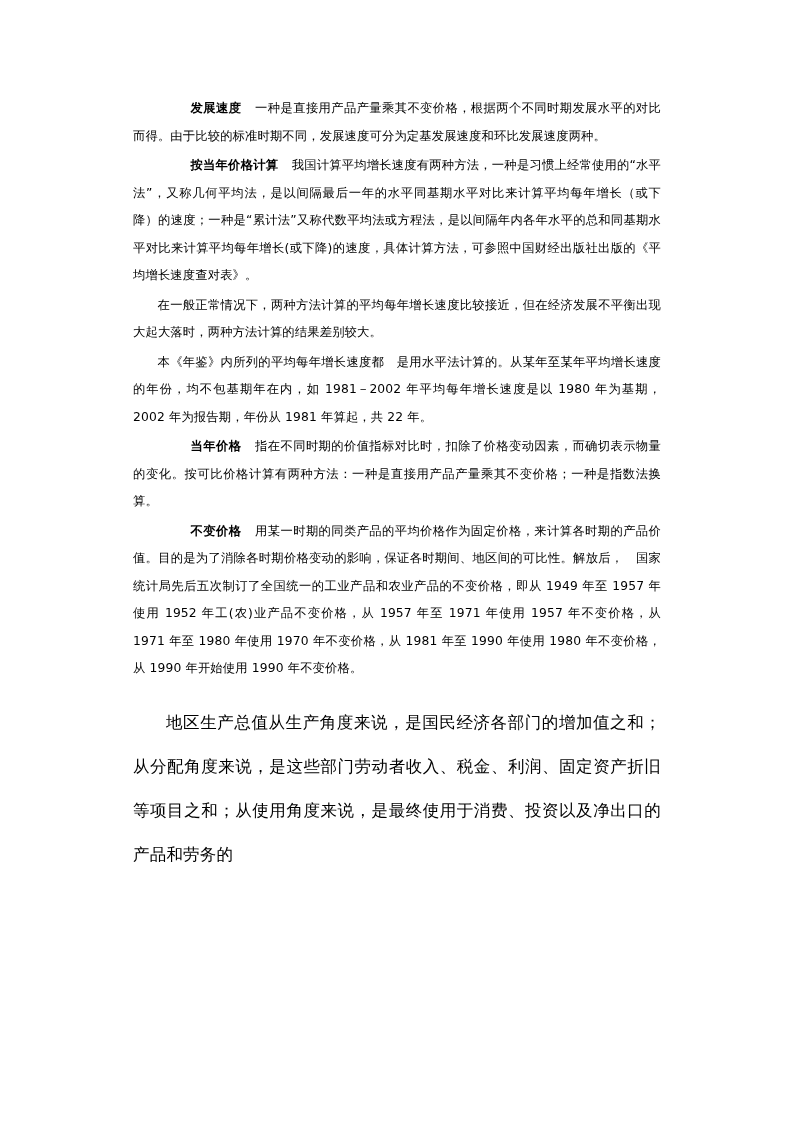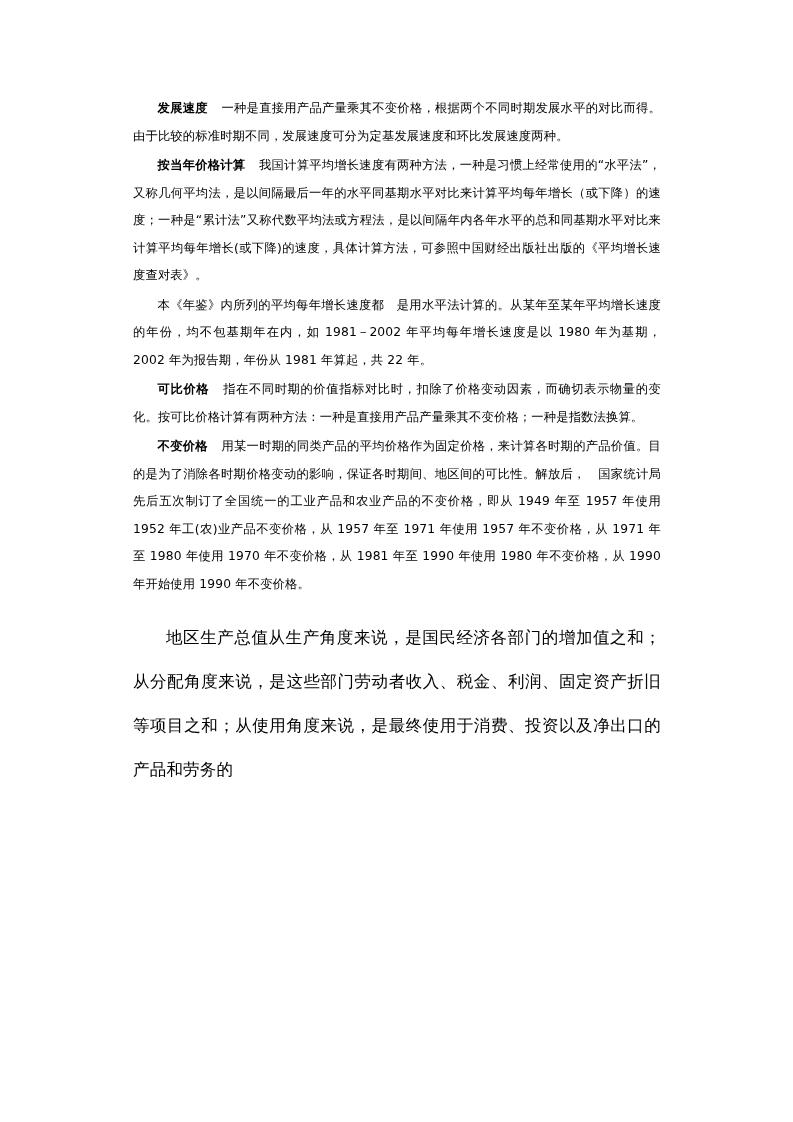--- a/index.html
+++ b/index.html
@@ -32,20 +32,21 @@
     line-height: 27.5px;
     text-align: justify;
     text-justify: inter-ideograph;
     letter-spacing: 0.15px;
   }
   p.indent {
     text-indent: 2em;
   }
   .term {
     font-weight: bold;
+    margin-left: 33px;
   }
   .gap {
     display: inline-block;
     width: 1.1em;
   }
   .big {
     font-size: 16.5px;
     line-height: 44px;
     text-indent: 2em;
     text-align: justify;
@@ -65,28 +66,31 @@
 
     <p class="indent">
       <span class="term">发展速度</span><span class="gap"></span><span>一种是直接用产品产量乘其不变价格，根据两个不同时期发展水平的对比而得。由于比较的标准时期不同，发展速度可分为定基发展速度和环比发展速度两种。</span>
     </p>
 
 
     <p class="indent">
       <span class="term">按当年价格计算</span><span class="gap"></span><span>我国计算平均增长速度有两种方法，一种是习惯上经常使用的“水平法”，又称几何平均法，是以间隔最后一年的水平同基期水平对比来计算平均每年增长（或下降）的速度；一种是“累计法”又称代数平均法或方程法，是以间隔年内各年水平的总和同基期水平对比来计算平均每年增长(或下降)的速度，具体计算方法，可参照中国财经出版社出版的《平均增长速度查对表》。</span>
     </p>
 
+    <p class="indent">
+      <span>在一般正常情况下，两种方法计算的平均每年增长速度比较接近，但在经济发展不平衡出现大起大落时，两种方法计算的结果差别较大。</span>
+    </p>
 
     <p class="indent">
       <span>本《年鉴》内所列的平均每年增长速度都　是用水平法计算的。从某年至某年平均增长速度的年份，均不包基期年在内，如 1981－2002 年平均每年增长速度是以 1980 年为基期，2002 年为报告期，年份从 1981 年算起，共 22 年。</span>
     </p>
 
 
     <p class="indent">
-      <span class="term">可比价格</span><span class="gap"></span><span>指在不同时期的价值指标对比时，扣除了价格变动因素，而确切表示物量的变化。按可比价格计算有两种方法：一种是直接用产品产量乘其不变价格；一种是指数法换算。</span>
+      <span class="term">当年价格</span><span class="gap"></span><span>指在不同时期的价值指标对比时，扣除了价格变动因素，而确切表示物量的变化。按可比价格计算有两种方法：一种是直接用产品产量乘其不变价格；一种是指数法换算。</span>
     </p>
 
     <p class="indent">
       <span class="term">不变价格</span><span class="gap"></span><span>用某一时期的同类产品的平均价格作为固定价格，来计算各时期的产品价值。目的是为了消除各时期价格变动的影响，保证各时期间、地区间的可比性。解放后，　国家统计局先后五次制订了全国统一的工业产品和农业产品的不变价格，即从 1949 年至 1957 年使用 1952 年工(农)业产品不变价格，从 1957 年至 1971 年使用 1957 年不变价格，从 1971 年至 1980 年使用 1970 年不变价格，从 1981 年至 1990 年使用 1980 年不变价格，从 1990 年开始使用 1990 年不变价格。</span>
     </p>
 
 
     <div class="big-block">
       <p class="big">地区生产总值从生产角度来说，是国民经济各部门的增加值之和；从分配角度来说，是这些部门劳动者收入、税金、利润、固定资产折旧等项目之和；从使用角度来说，是最终使用于消费、投资以及净出口的产品和劳务的</p>
     </div>

